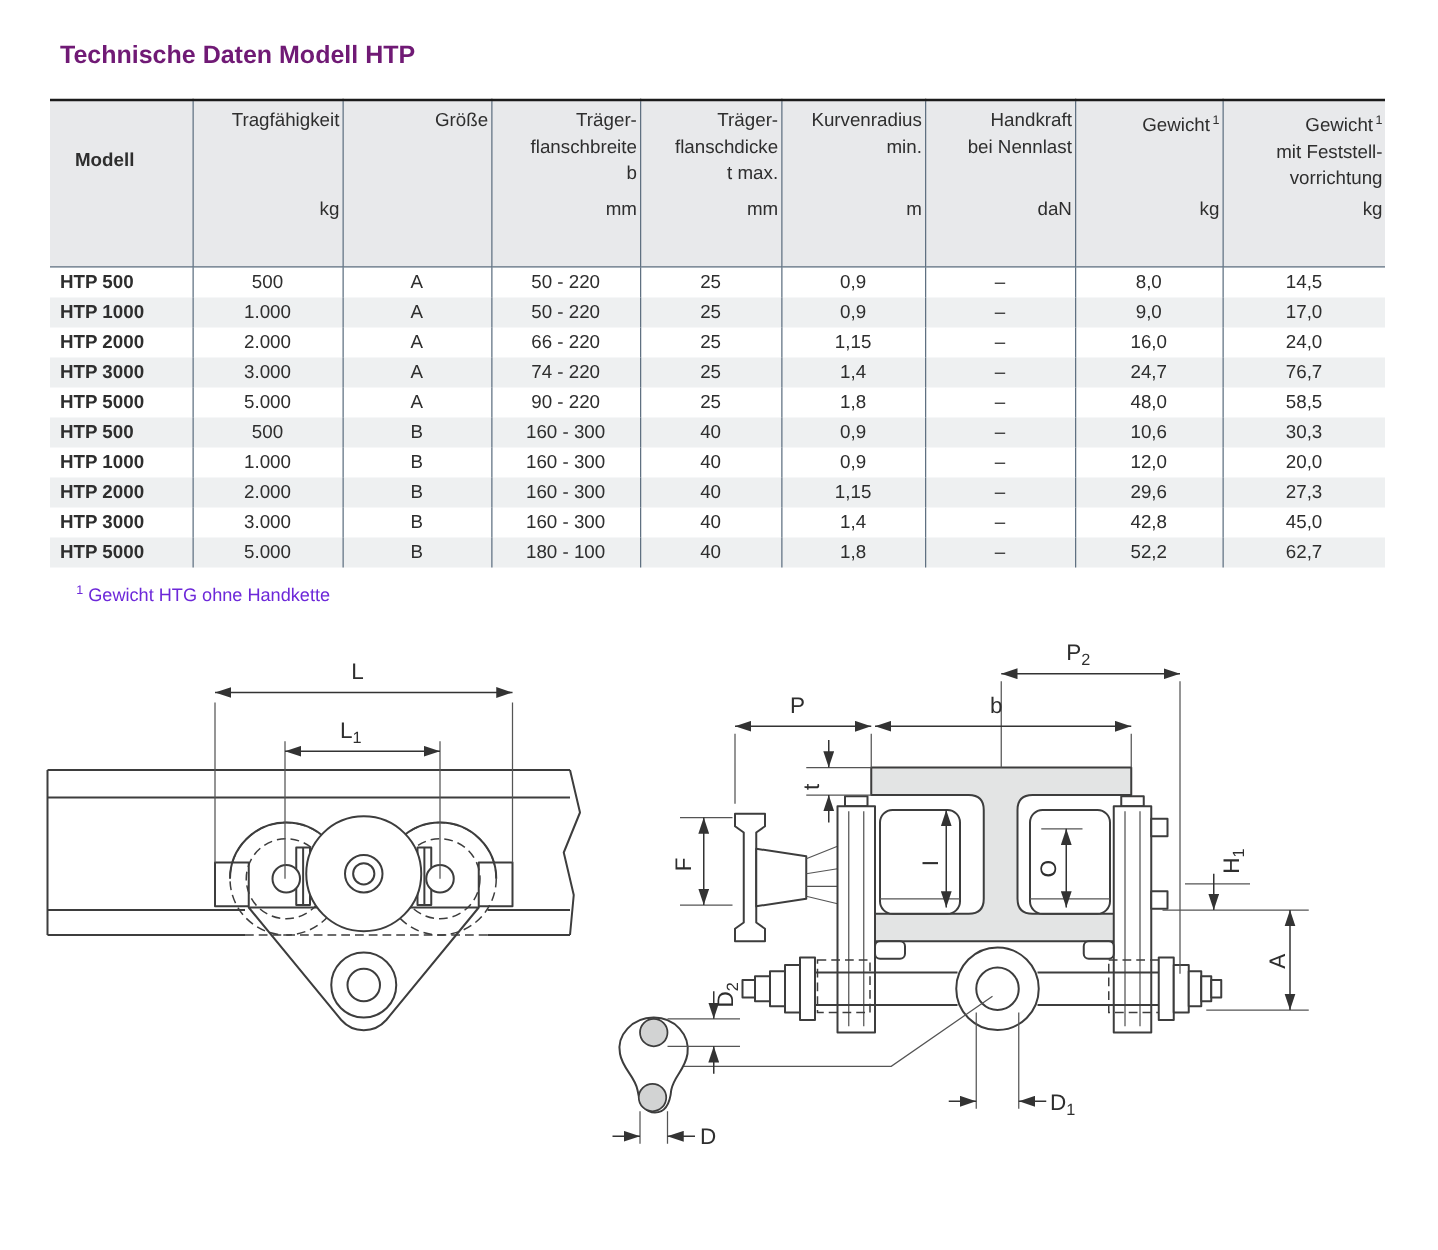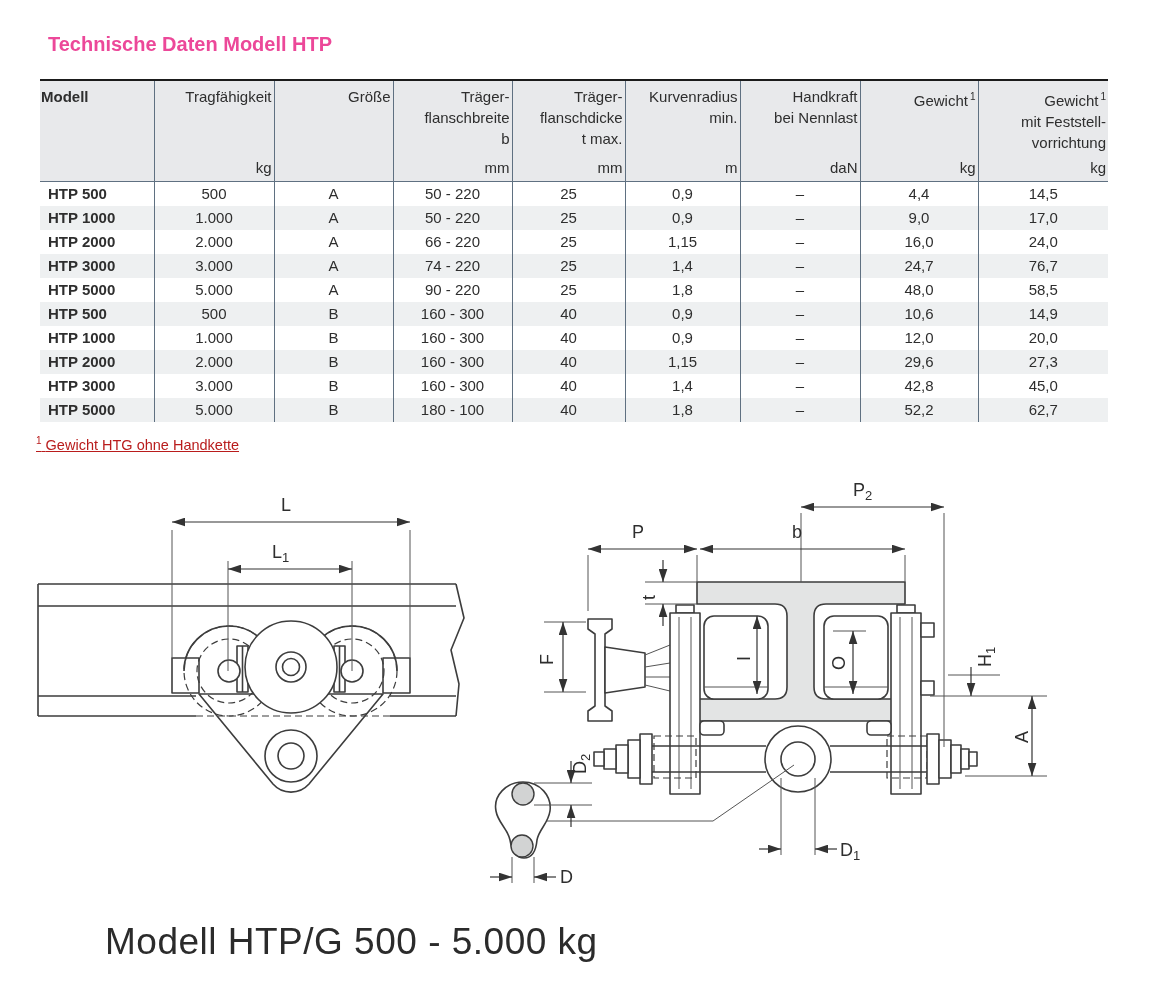--- a/index.html
+++ b/index.html
@@ -1,40 +1,40 @@
 <!DOCTYPE html>
 <html><head>
 <meta charset="utf-8">
 <style>
   html,body{margin:0;padding:0;background:#fff;color:#2e2e2e;
     font-family:"Liberation Sans",sans-serif;}
   .page{position:relative;width:1150px;height:1000px;background:#fff;overflow:hidden;}
 
-  .doc-title{margin:33px 0 0 48px;font-size:20px;font-weight:bold;color:#ec4899;}
+  .doc-title{margin:33px 0 0 48px;font-size:20px;font-weight:bold;color:#701a75;}
 
   table.spec{border-collapse:collapse;table-layout:fixed;width:1068px;
     margin:23px 0 0 40px;border-top:2px solid #1b1b1b;font-size:15px;}
   table.spec col.c1{width:114px}table.spec col.c2{width:120px}
   table.spec col.c3{width:119px}table.spec col.c4{width:119px}
   table.spec col.c5{width:113px}table.spec col.c6{width:115px}
   table.spec col.c7{width:120px}table.spec col.c8{width:118px}
   table.spec col.c9{width:130px}
   table.spec th{height:100px;background:#e8e9eb;font-weight:normal;
     vertical-align:top;padding:0;border-bottom:1px solid #5f7081;}
   table.spec th:not(:last-child),table.spec td:not(:last-child){border-right:1px solid #5f7081;}
   th .hwrap{display:flex;flex-direction:column;justify-content:space-between;
     height:92px;padding:5px 2px 3px;text-align:right;line-height:21px;}
-  th.left .hwrap{text-align:left;padding-left:1px;}
+  th.left .hwrap{text-align:left;padding-left:20px;margin-top:32px;}
   th .b{font-weight:bold;}
   th sup,.fnote sup{font-size:10px;}
   table.spec td{height:24px;padding:0 2px;text-align:center;line-height:24px;}
   table.spec td.model{text-align:left;padding-left:8px;font-weight:bold;}
   table.spec tbody tr:nth-child(even){background:#eef0f1;}
 
-  .fnote{margin:13px 0 0 36px;font-size:14.5px;color:#b91c1c;text-decoration:underline;}
+  .fnote{margin:13px 0 0 61px;font-size:14.5px;color:#6d28d9;}
 
   svg.drawing{display:block;margin-top:6px;}
   .ol{fill:#fff;stroke:#3d3d3d;stroke-width:1.6;stroke-linejoin:round;}
   .ln{fill:none;stroke:#3d3d3d;stroke-width:1.6;stroke-linejoin:round;}
   .thin{fill:none;stroke:#555;stroke-width:1;}
   .dim{fill:none;stroke:#333;stroke-width:1.2;}
   .dash{fill:none;stroke:#3d3d3d;stroke-width:1.2;stroke-dasharray:7 4;}
   .gray{fill:#e3e4e4;stroke:#3d3d3d;stroke-width:1.6;stroke-linejoin:round;}
   .chain{fill:#d2d3d3;stroke:#3d3d3d;stroke-width:1.4;}
   .dtext{font-family:"Liberation Sans",sans-serif;font-size:18px;fill:#2e2e2e;}
@@ -147,21 +147,21 @@
       </thead>
     <tbody id="tbody">
         <tr>
           <td class="model">HTP 500</td>
           <td>500</td>
           <td>A</td>
           <td>50 - 220</td>
           <td>25</td>
           <td>0,9</td>
           <td>–</td>
-          <td>4,4</td>
+          <td>8,0</td>
           <td>14,5</td>
         </tr>
         <tr>
           <td class="model">HTP 1000</td>
           <td>1.000</td>
           <td>A</td>
           <td>50 - 220</td>
           <td>25</td>
           <td>0,9</td>
           <td>–</td>
@@ -203,21 +203,21 @@
         </tr>
         <tr>
           <td class="model">HTP 500</td>
           <td>500</td>
           <td>B</td>
           <td>160 - 300</td>
           <td>40</td>
           <td>0,9</td>
           <td>–</td>
           <td>10,6</td>
-          <td>14,9</td>
+          <td>30,3</td>
         </tr>
         <tr>
           <td class="model">HTP 1000</td>
           <td>1.000</td>
           <td>B</td>
           <td>160 - 300</td>
           <td>40</td>
           <td>0,9</td>
           <td>–</td>
           <td>12,0</td>
@@ -411,14 +411,13 @@
       <text class="dtext" x="750" y="662" transform="rotate(-90 750 662)"><tspan>I</tspan></text>
       <text class="dtext" x="845" y="671" transform="rotate(-90 845 671)"><tspan>O</tspan></text>
       <text class="dtext" x="991" y="668" transform="rotate(-90 991 668)"><tspan>H</tspan><tspan class="sub" dy="4">1</tspan></text>
       <text class="dtext" x="1028" y="744" transform="rotate(-90 1028 744)"><tspan>A</tspan></text>
       <text class="dtext" x="586" y="775" transform="rotate(-90 586 775)"><tspan>D</tspan><tspan class="sub" dy="4">2</tspan></text>
       <text class="dtext" x="560" y="884"><tspan>D</tspan></text>
       <text class="dtext" x="840" y="857"><tspan>D</tspan><tspan class="sub" dy="4">1</tspan></text>
     </g>
   </svg>
 
-  <div class="caption">Modell HTP/G 500 - 5.000 kg</div>
 </div>
 
 </body></html>

